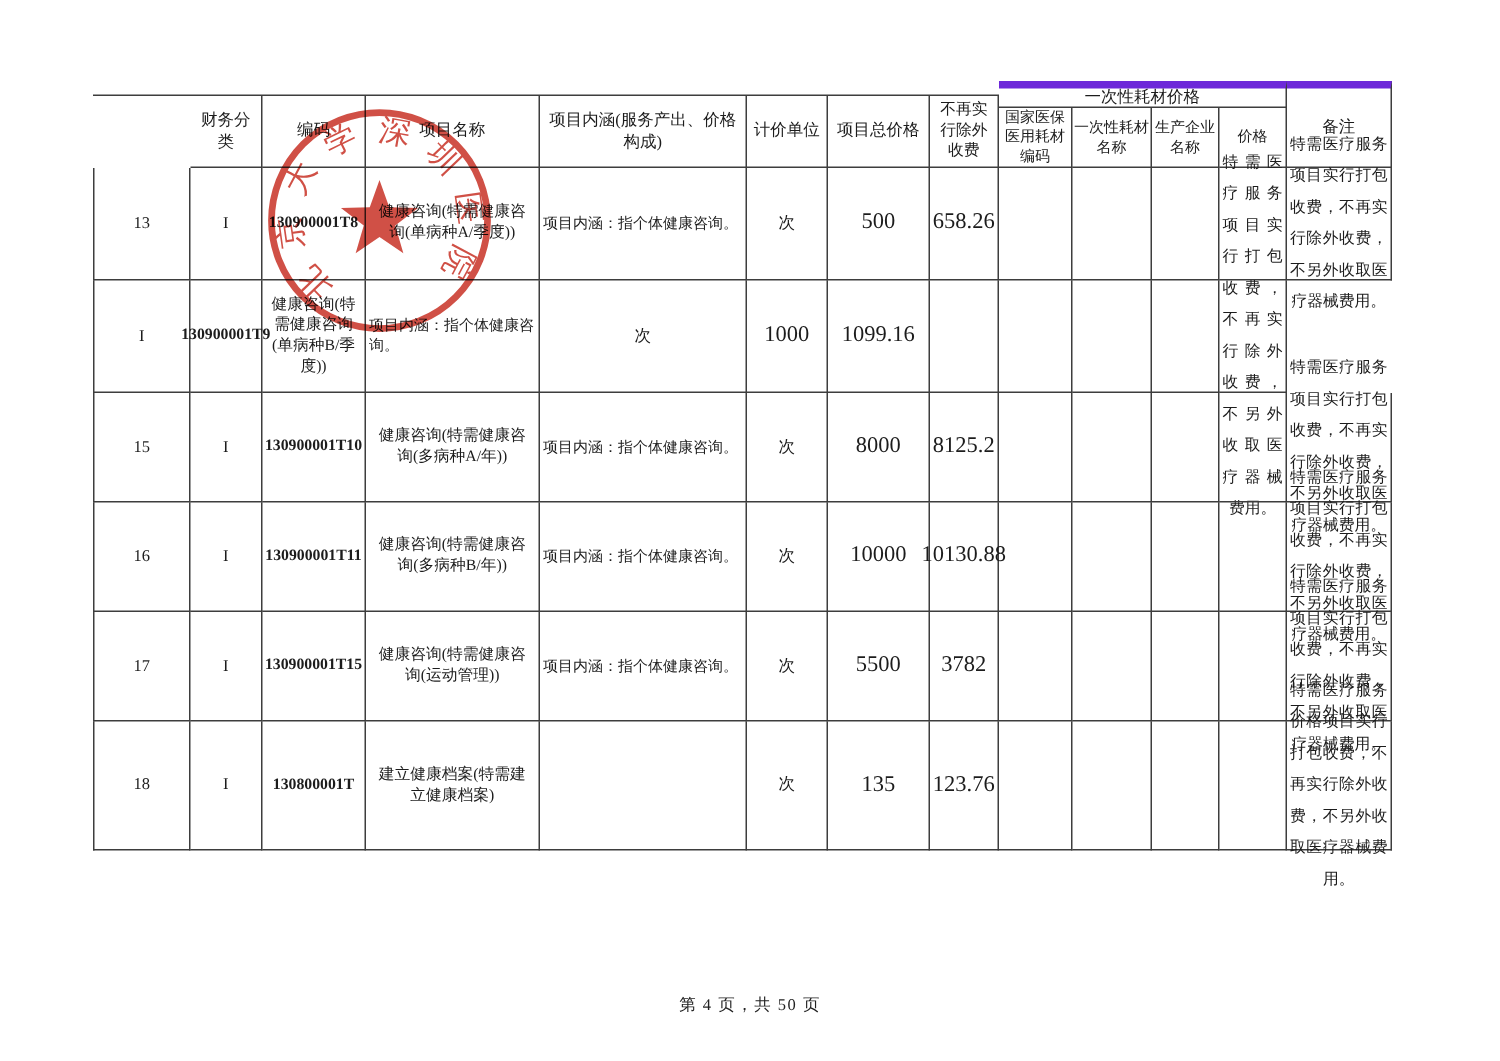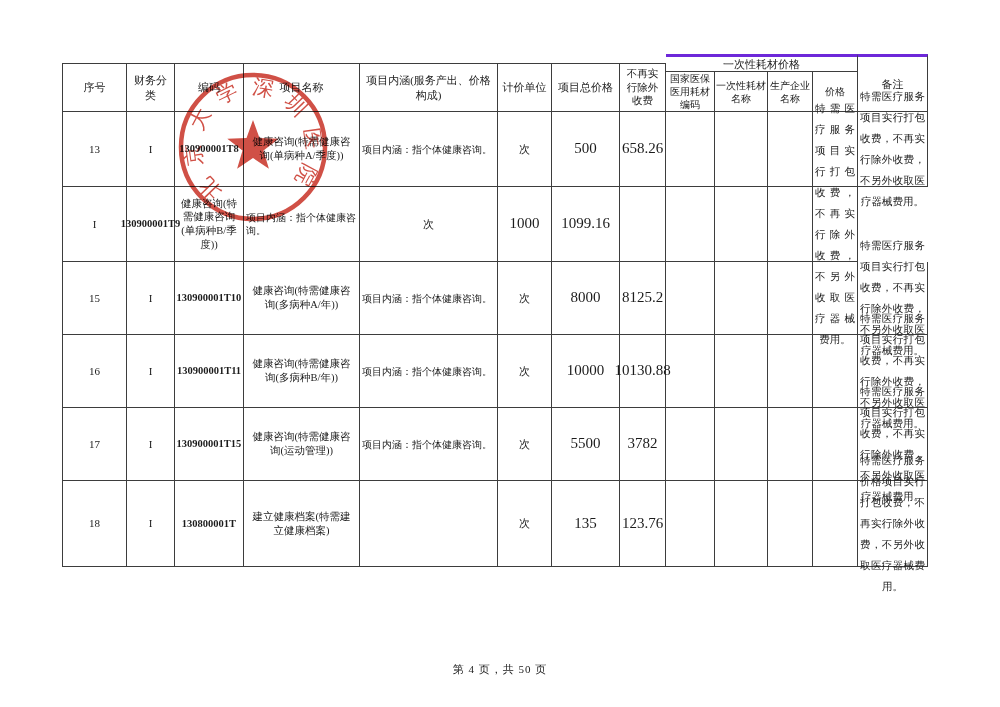--- a/index.html
+++ b/index.html
@@ -17,21 +17,21 @@
   }
   .thead{grid-template-rows:10px 8px 40px;}
   .cell{
     box-sizing:border-box;
     display:flex;align-items:center;justify-content:center;
     text-align:center;font-size:11px;line-height:1.3;
     border-right:1px solid #3d3d3d;border-bottom:1px solid #3d3d3d;
     padding:0 2px;min-width:0;
   }
   .bl{border-left:1px solid #3d3d3d;}
-  .bt{border-top:3px solid #6d28d9;}
+  .bt{border-top:5px solid #6d28d9;}
   .nb{border:none;}
   
   .hf {grid-column:1/9;grid-row:1;border-right:none;}
   .hm {grid-row:2/4;}
   .hm1{grid-column:1;} .hm2{grid-column:2;} .hm3{grid-column:3;} .hm4{grid-column:4;}
   .hm5{grid-column:5;} .hm6{grid-column:6;} .hm7{grid-column:7;} .hm8{grid-column:8;font-size:10.5px;}
   .hg {grid-column:9/13;grid-row:1/3;}
   .hs {grid-row:3;font-size:10px;padding:0 1px;}
   .hs9{grid-column:9;} .hs10{grid-column:10;} .hs11{grid-column:11;} .hs12{grid-column:12;}
   .hr {grid-column:13;grid-row:1/4;}
@@ -63,21 +63,20 @@
     text-align:center;font-size:11px;letter-spacing:1px;color:#222;
   }
 </style>
 </head>
 <body>
 
 <div class="doc-table">
 
   <div class="grid13 thead">
     <div class="cell nb hf" style="border-bottom:1px solid #3d3d3d;"></div>
-    <div class="cell hm hm1 bl">序号</div>
     <div class="cell hm hm2">财务分类</div>
     <div class="cell hm hm3">编码</div>
     <div class="cell hm hm5">项目内涵(服务产出、价格构成)</div>
     <div class="cell hm hm4">项目名称</div>
     <div class="cell hm hm6">计价单位</div>
     <div class="cell hm hm7">项目总价格</div>
     <div class="cell hm hm8">不再实行除外收费</div>
     <div class="cell hg bt">一次性耗材价格</div>
     <div class="cell hs hs9">国家医保医用耗材编码</div>
     <div class="cell hs hs10">一次性耗材名称</div>

